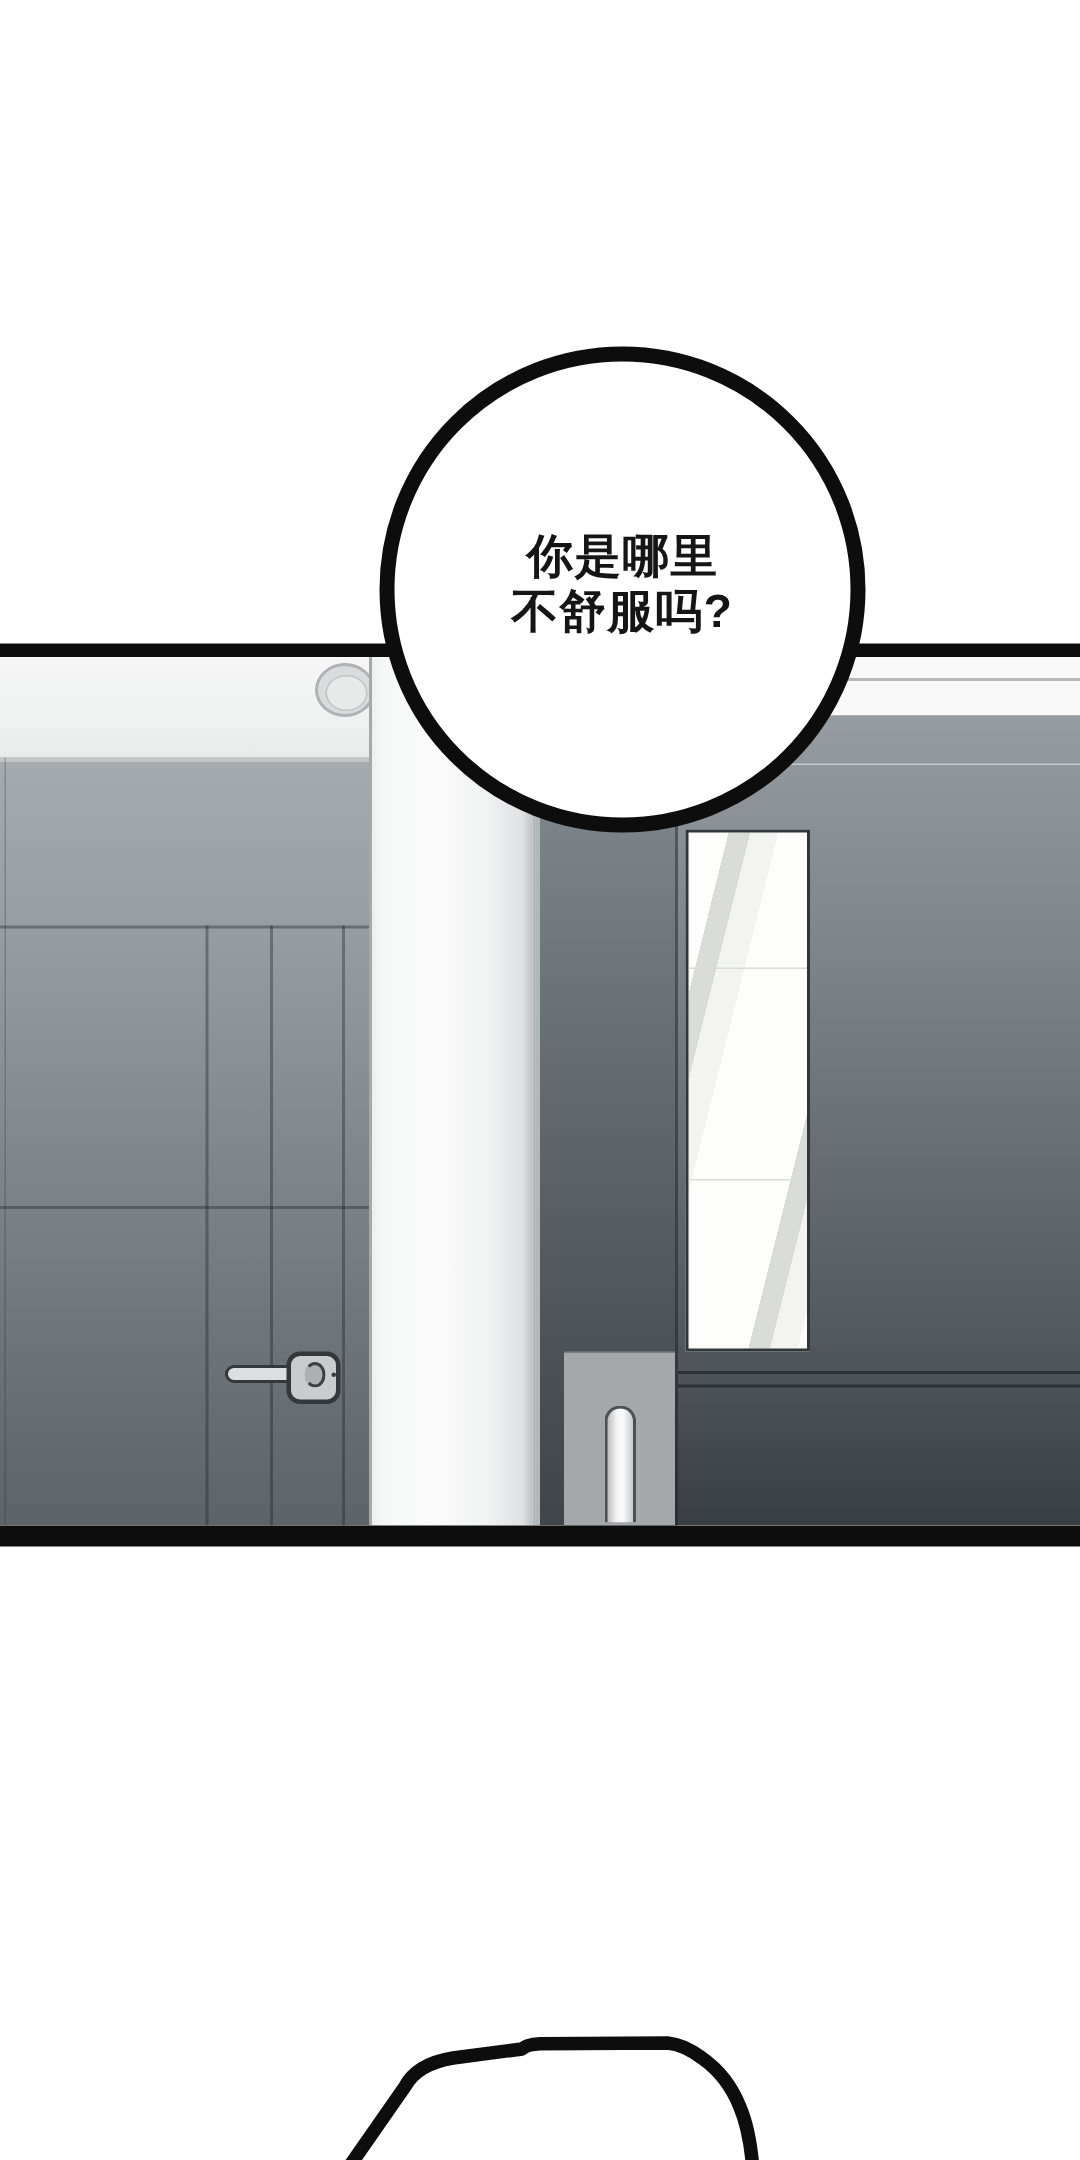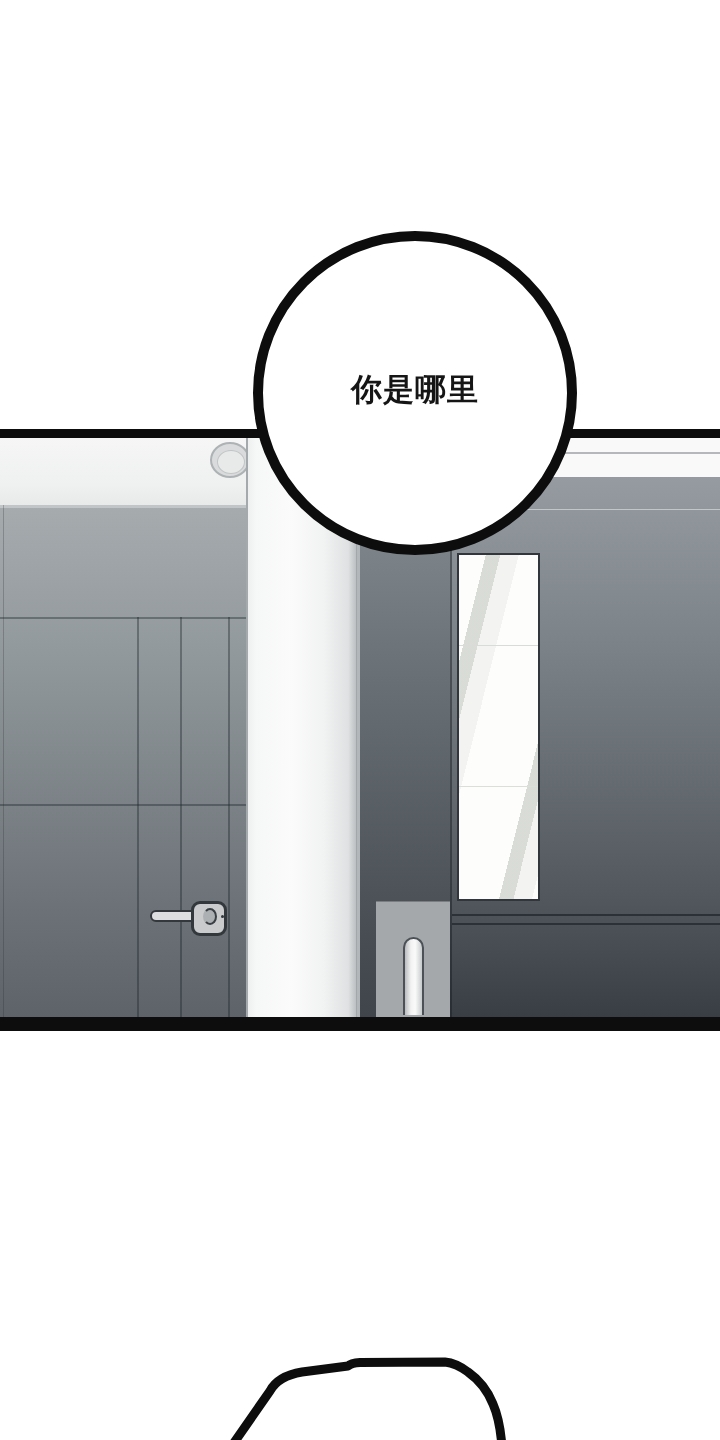--- a/index.html
+++ b/index.html
@@ -134,19 +134,20 @@
       <div class="abs wall-seam-b"></div>
     </div>
 
   </div>
 
   <div class="abs panel-border-top"></div>
   <div class="abs panel-border-bottom"></div>
 
   <div class="abs speech-bubble">
     <div class="speech-text">你是哪里</div>
+    <div class="speech-text">不舒服吗?</div>
   </div>
 
   <svg class="abs bottom-bubble" viewBox="0 0 305 88" preserveAspectRatio="none">
     <path d="M 21 95 L 60 39 Q 68 24 92 20 L 138 14 Q 141 11 150 10.5 L 235 10 Q 246 11 258 20 Q 275 32 283 52 Q 290 68 292 95" fill="#ffffff" stroke="#0d0d0d" stroke-width="9" stroke-linejoin="round" stroke-linecap="round"></path>
   </svg>
 
 </div>
 
 </body></html>

